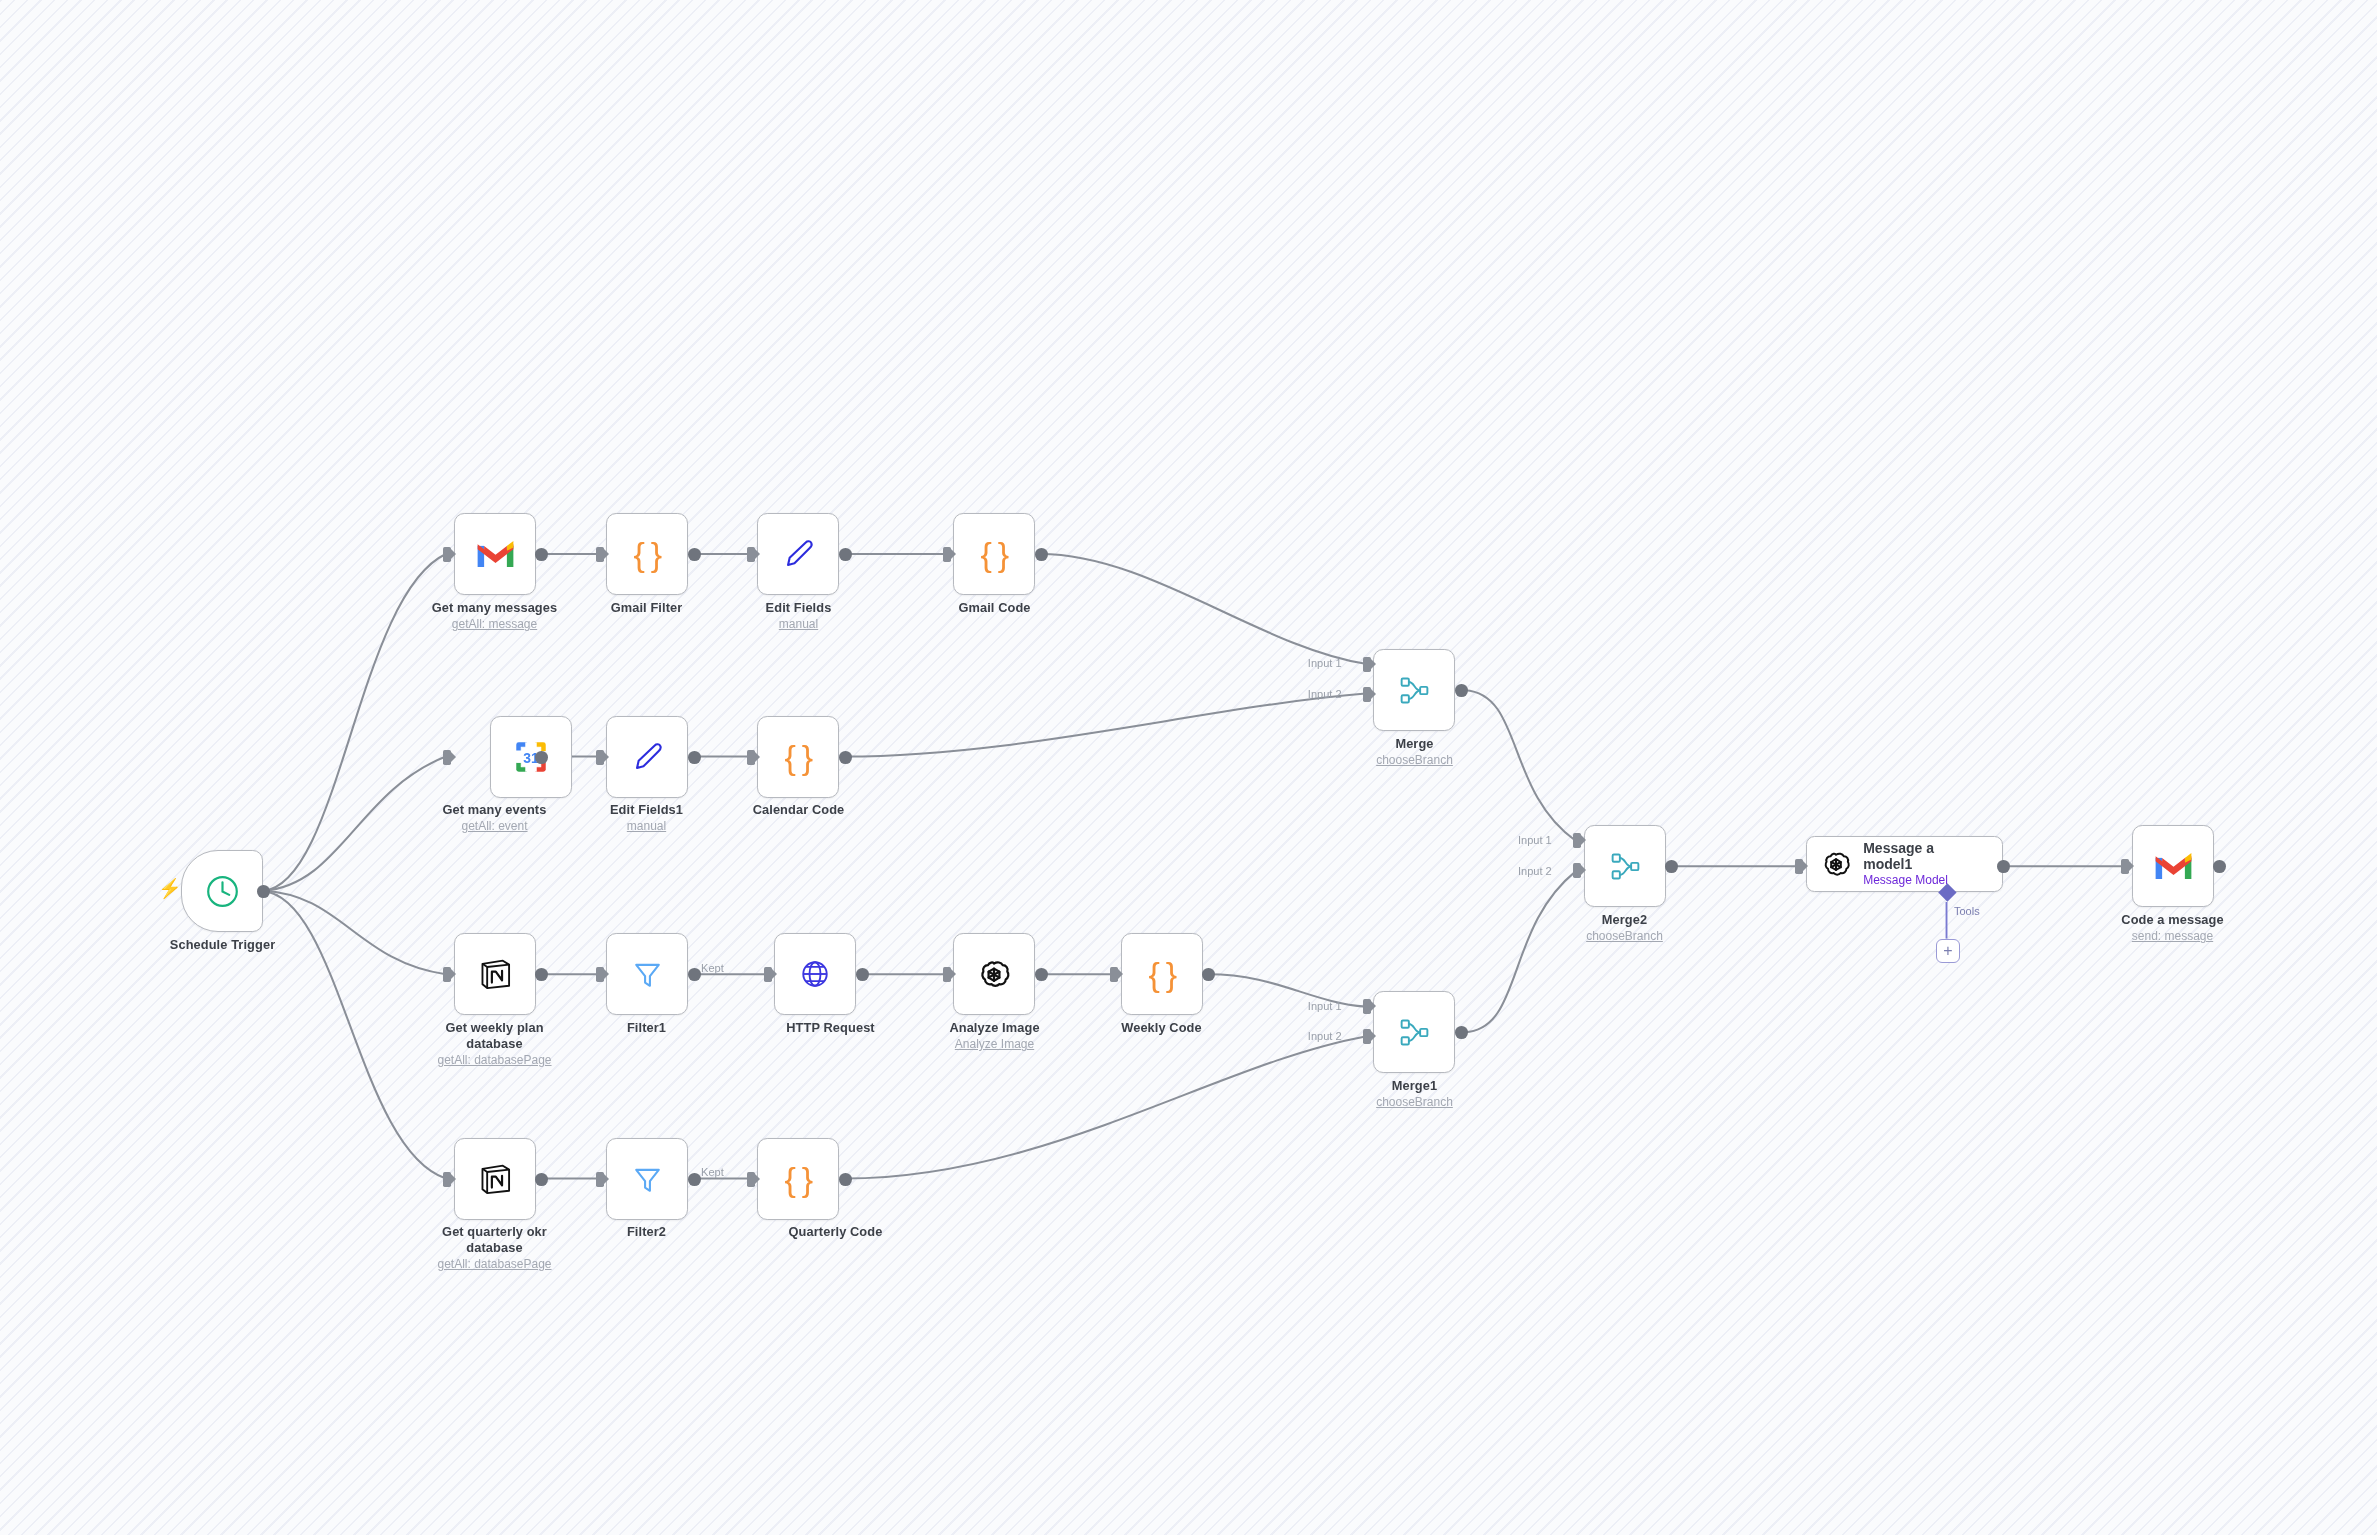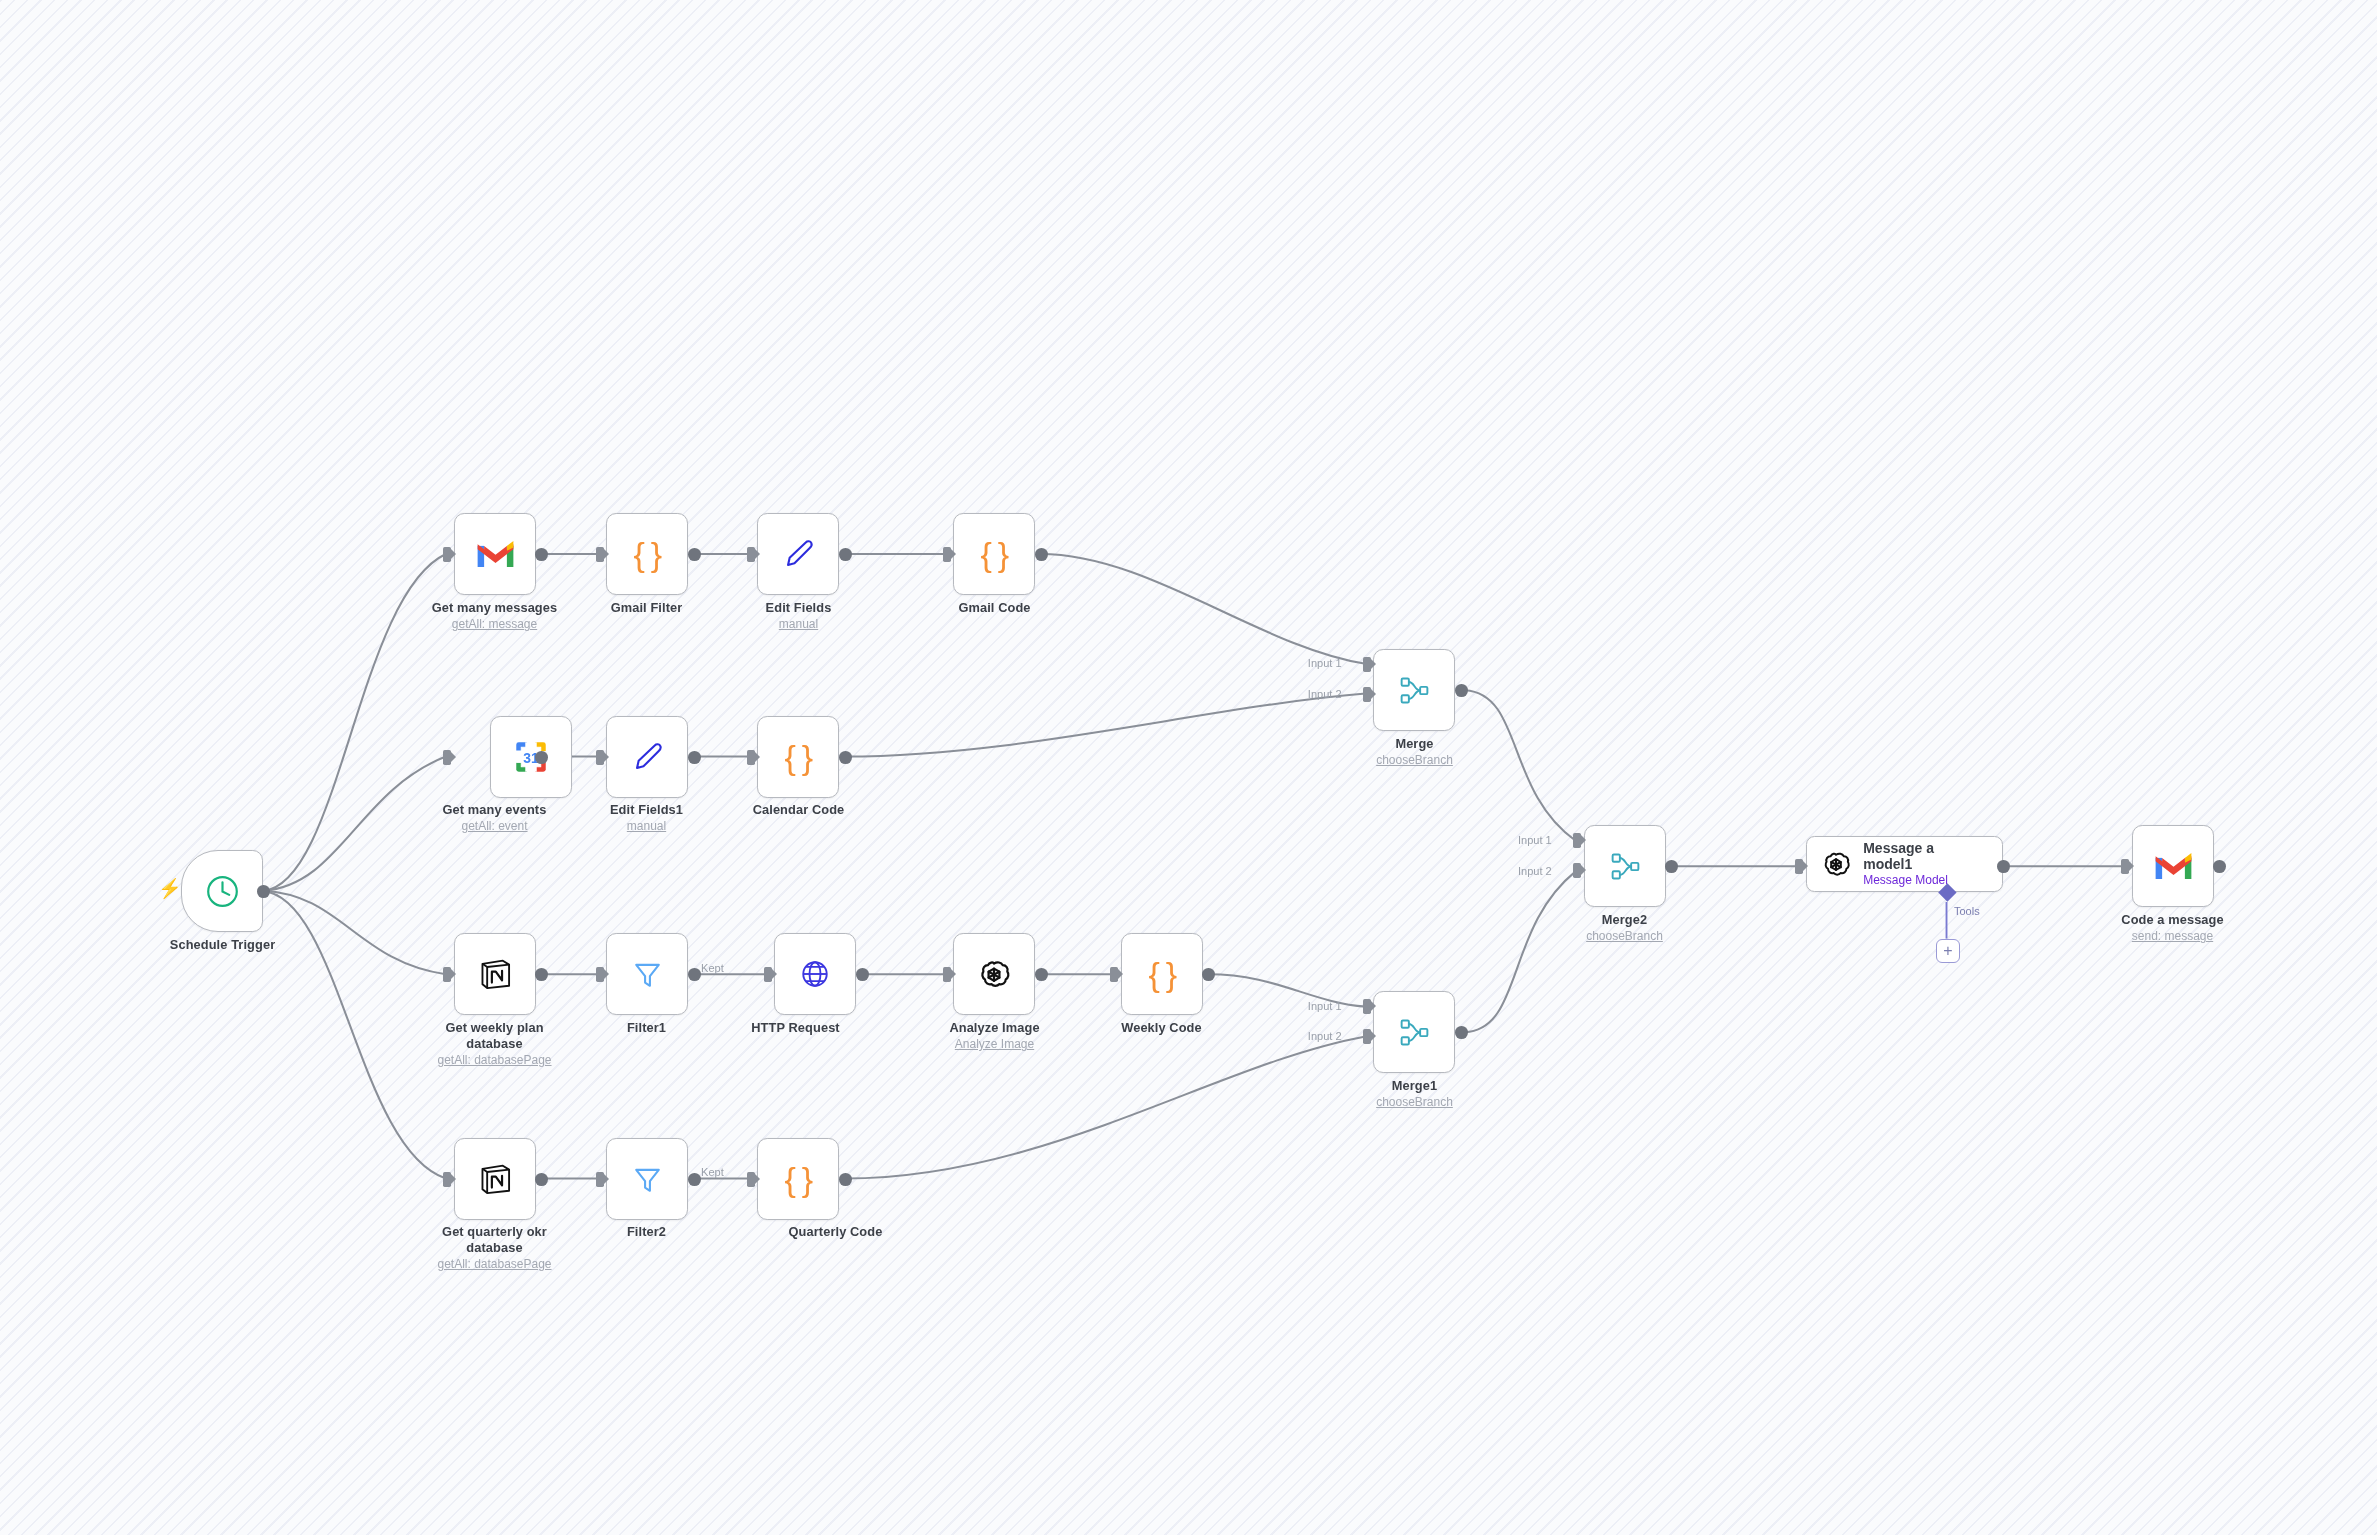--- a/index.html
+++ b/index.html
@@ -401,21 +401,21 @@
     <span class="node-icon">
       <svg viewBox="0 0 46 46" width="36" height="36">
         <circle cx="23" cy="23" r="15" fill="none" stroke="#3b36e0" stroke-width="2.4"></circle>
         <ellipse cx="23" cy="23" rx="7" ry="15" fill="none" stroke="#3b36e0" stroke-width="2.4"></ellipse>
         <path d="M8 23 L38 23" stroke="#3b36e0" stroke-width="2.4"></path>
         <path d="M11 14 L35 14 M11 32 L35 32" stroke="#3b36e0" stroke-width="2.2"></path>
       </svg>
     </span>
   </div>
   <div class="port-out" style="left:856px; top:968px;"></div>
-  <div class="caption" style="left:706px; top:1020px;">
+  <div class="caption" style="left:741px; top:1020px;">
     <div class="title">HTTP Request</div>
   </div>
 
   <div class="port-in" style="left:943px; top:967px;"></div>
   <div class="node" style="left:953px; top:933px;">
     <span class="node-icon">
       <svg viewBox="0 0 40 40" width="36" height="36">
         <g fill="none" stroke="#111111" stroke-width="2.5" stroke-linejoin="round" stroke-linecap="round">
           <path d="M20 8.5 C23.5 6 28 7 29.8 10.2 C33.5 10.2 36 13.8 34.8 17.2
                    C36.8 20 36.2 24.2 33 26 C33 29.8 29.4 32.3 26 31.2

